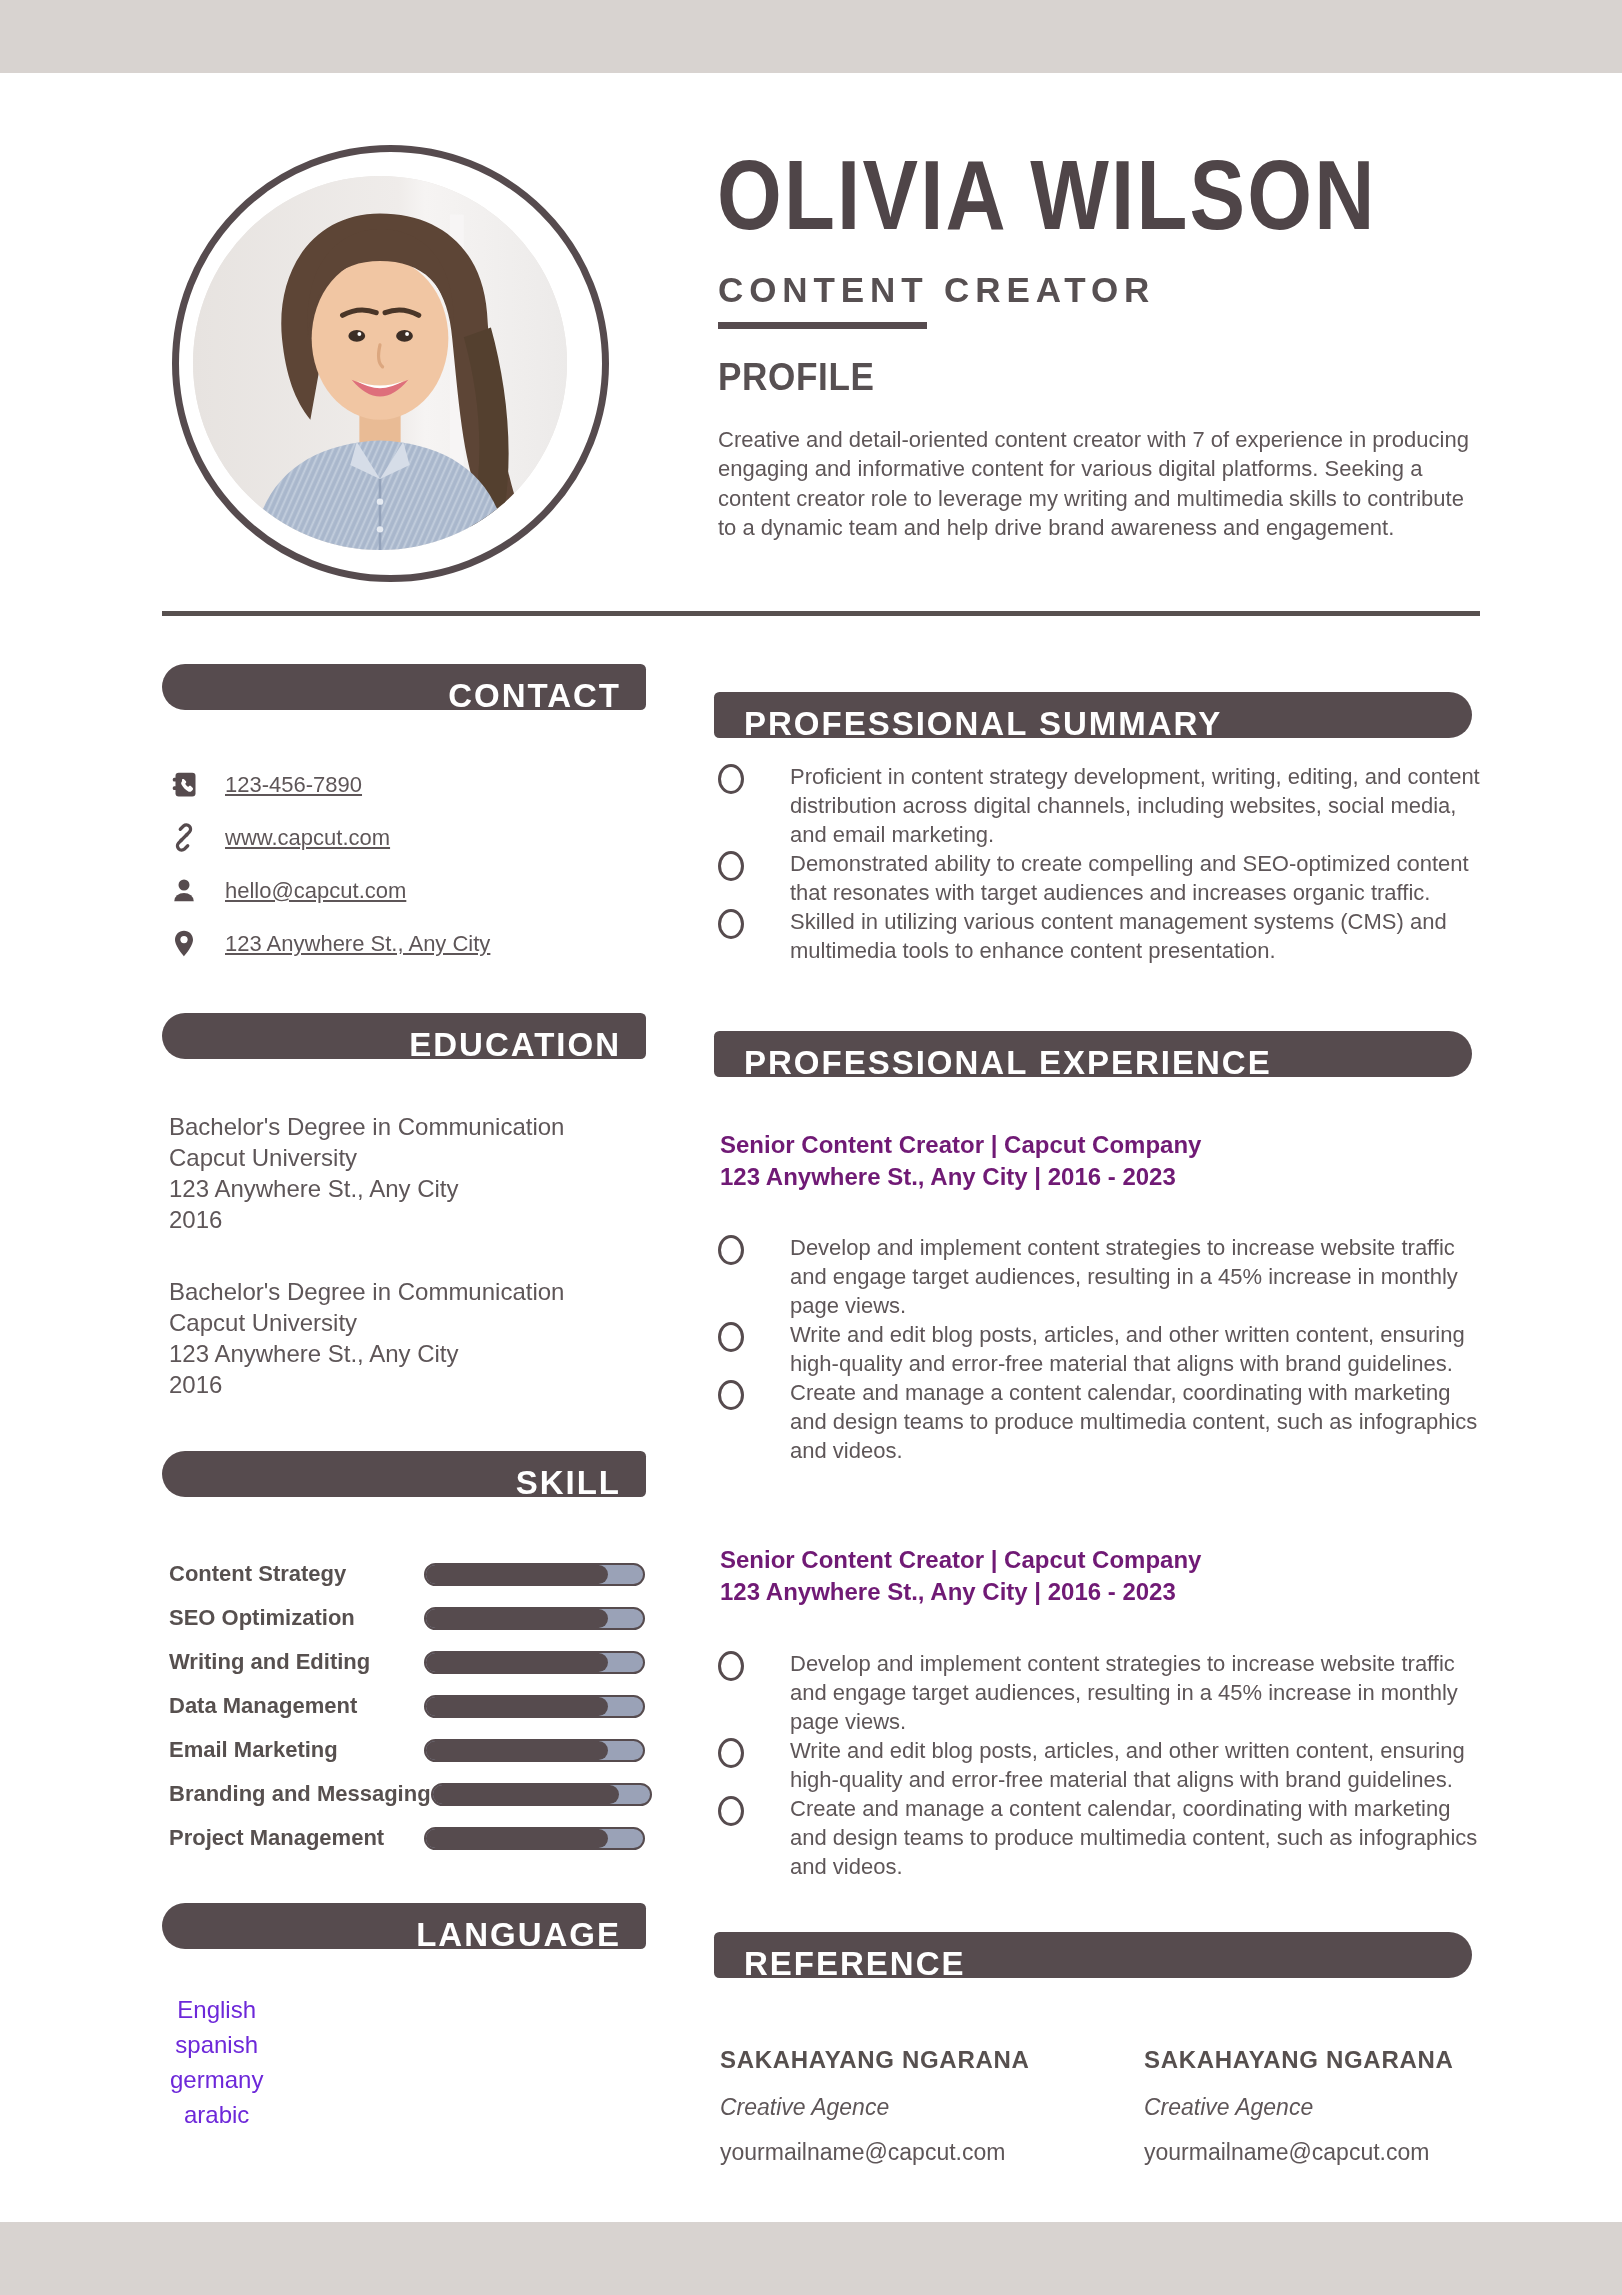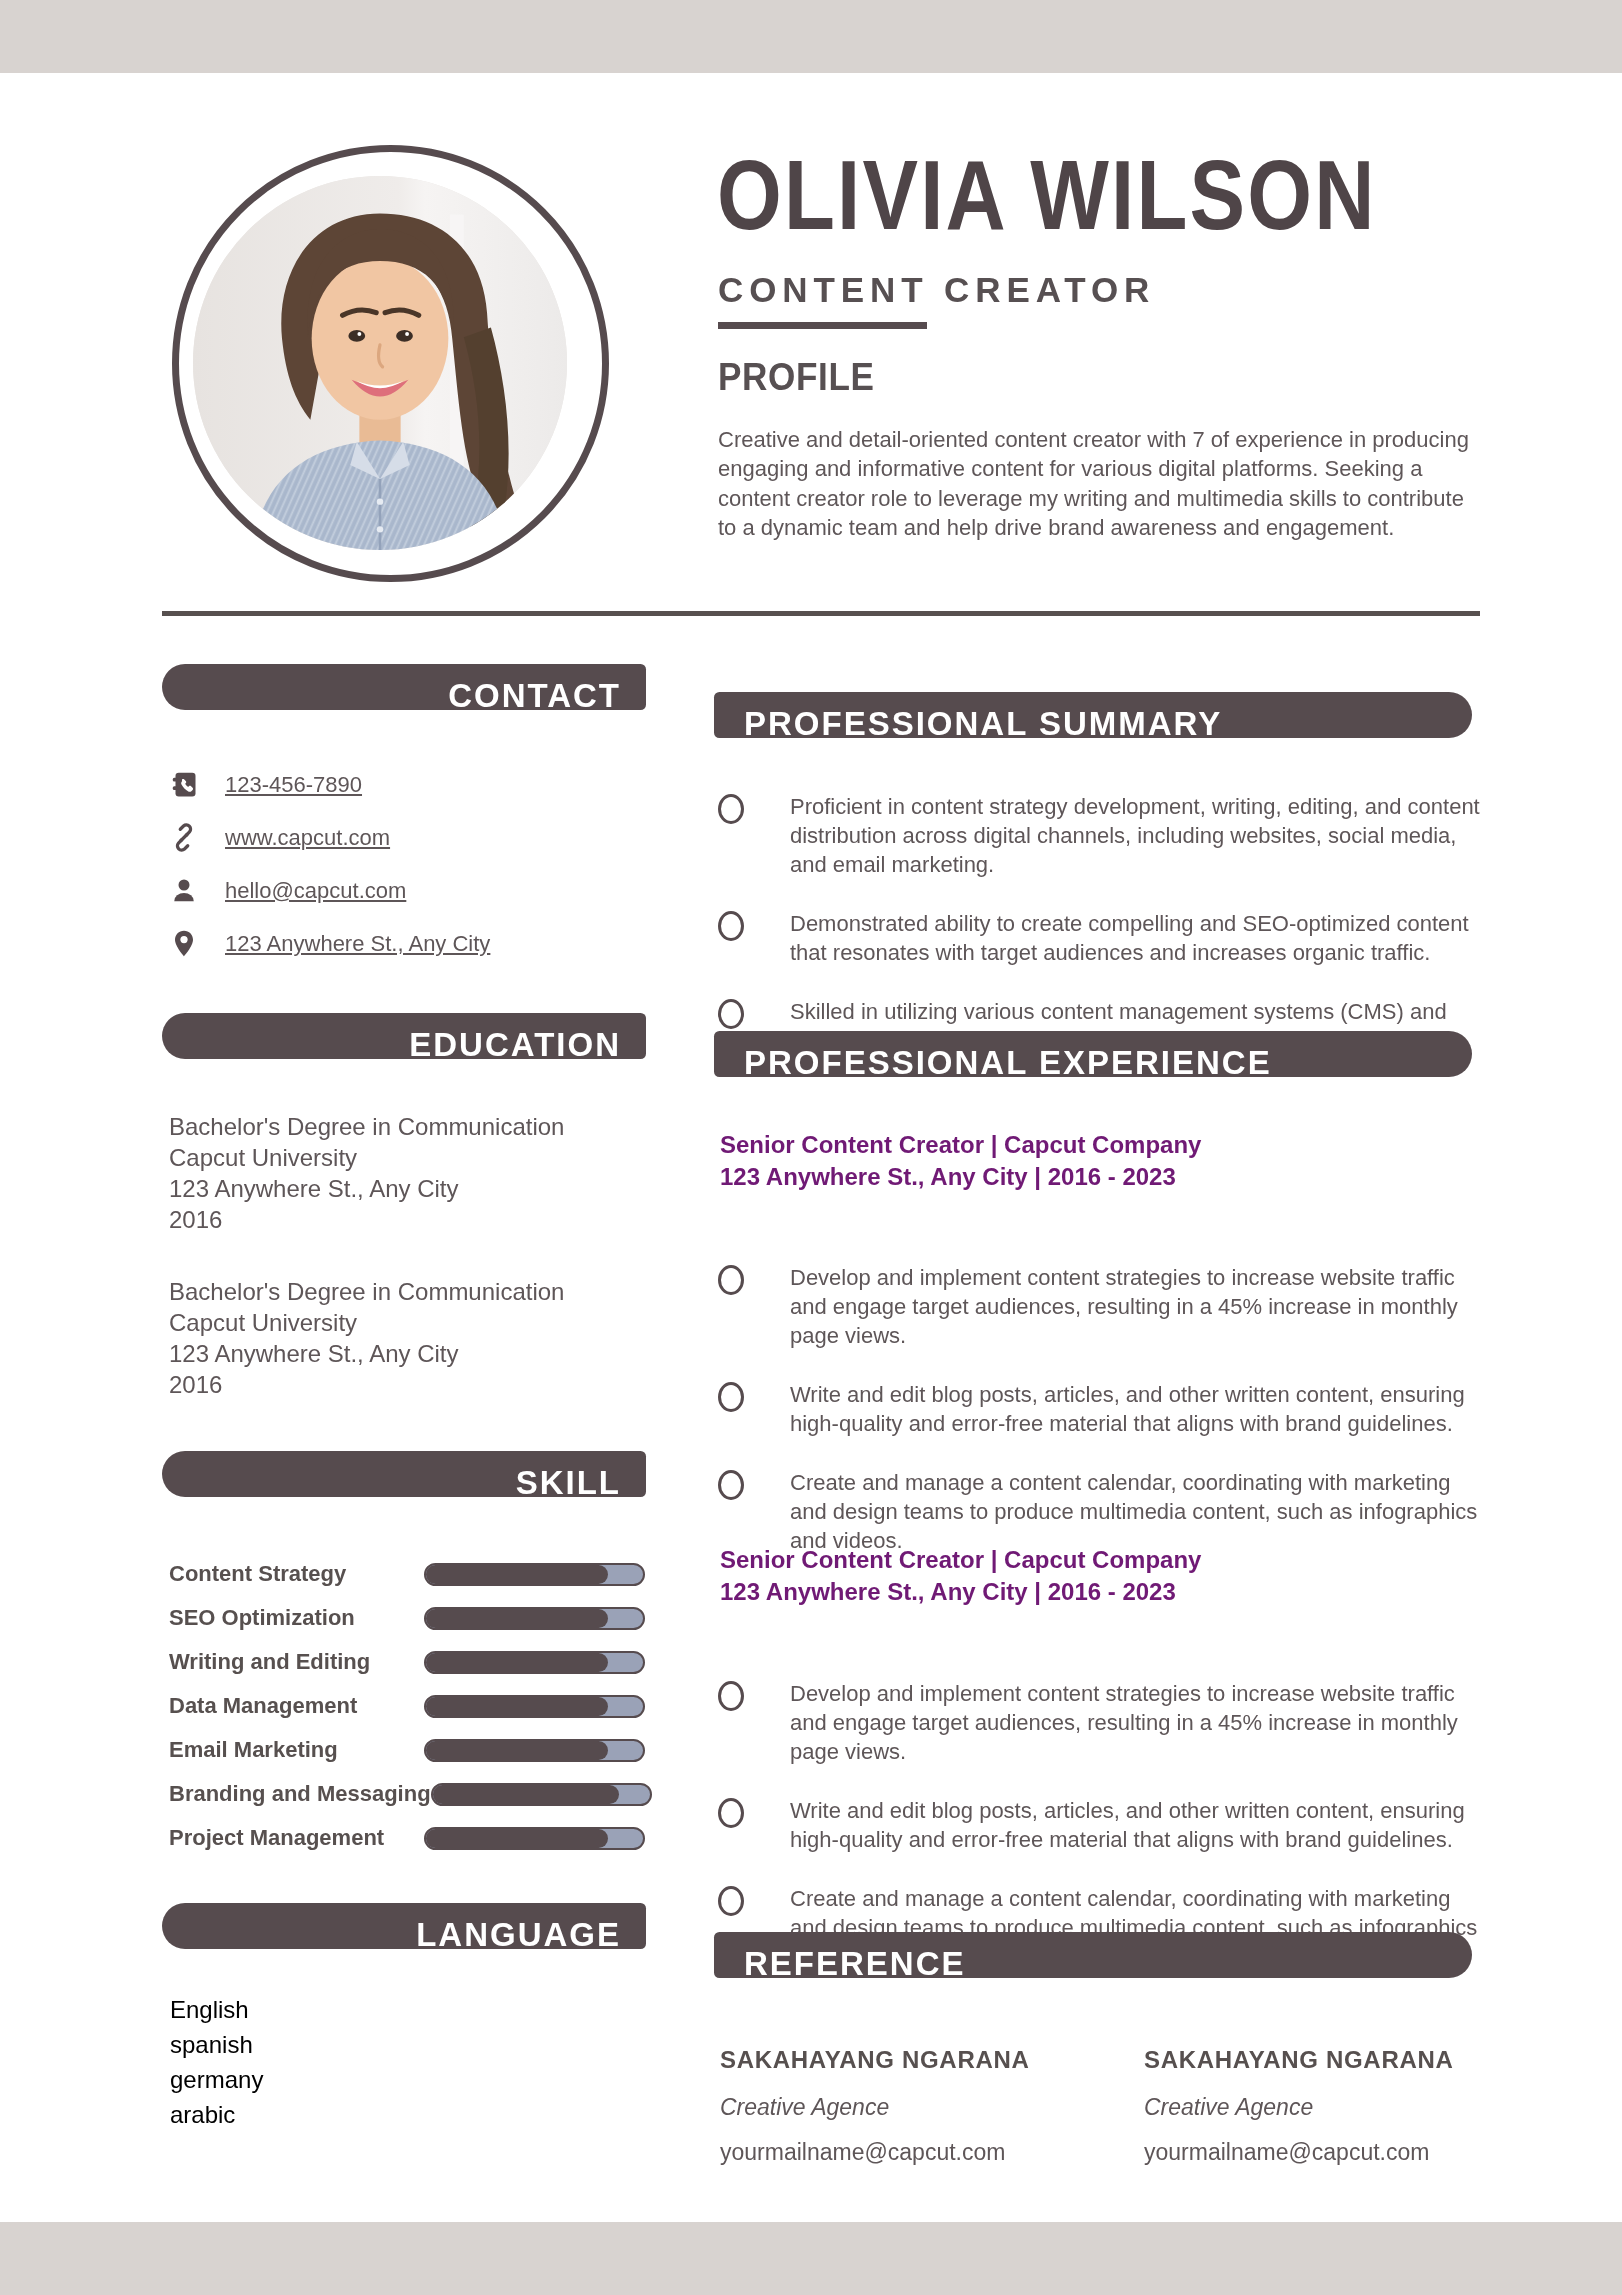--- a/index.html
+++ b/index.html
@@ -48,25 +48,25 @@
   .edu-2{top:1276px;}
 
   
   .skill-list{position:absolute;left:169px;top:1552px;width:476px;}
   .skill-row{position:relative;height:44px;display:flex;align-items:center;justify-content:space-between;}
   .skill-label{font-size:22px;font-weight:600;color:#57504f;white-space:nowrap;}
   .skill-track{position:relative;flex:none;width:221px;height:23px;background:var(--track);border:2.6px solid var(--accent);border-radius:11.8px;overflow:hidden;}
   .skill-fill{position:absolute;left:0;top:0;bottom:0;background:var(--accent);border-radius:0 10.5px 10.5px 0;}
 
   
-  .lang-list{position:absolute;left:170px;top:1992px;font-size:24px;line-height:35px;color:#000000;font-weight:500;}
+  .lang-list{position:absolute;left:170px;top:1992px;font-size:24px;line-height:35px;color:#6d28d9;font-weight:500;text-align:center;}
 
   
   .bullet-list{position:absolute;width:766px;}
-  .b-item{position:relative;padding-left:76px;margin-top:30px;}
+  .b-item{position:relative;padding-left:76px;}
   .b-item .btext{display:block;font-size:22px;line-height:29px;color:var(--body);}
   .bullet-circle{position:absolute;left:3.9px;top:2px;width:26px;height:30px;border:3.9px solid var(--accent);border-radius:50%;background:#fff;}
 
   .summary-bullets{left:714px;top:762px;}
   .job1-bullets{left:714px;top:1233px;}
   .job2-bullets{left:714px;top:1649px;}
 
   .job-header{position:absolute;left:720px;width:753px;font-size:24px;font-weight:bold;line-height:32px;color:#701a75;}
   .job1-header{top:1129px;}
   .job2-header{top:1544px;}

